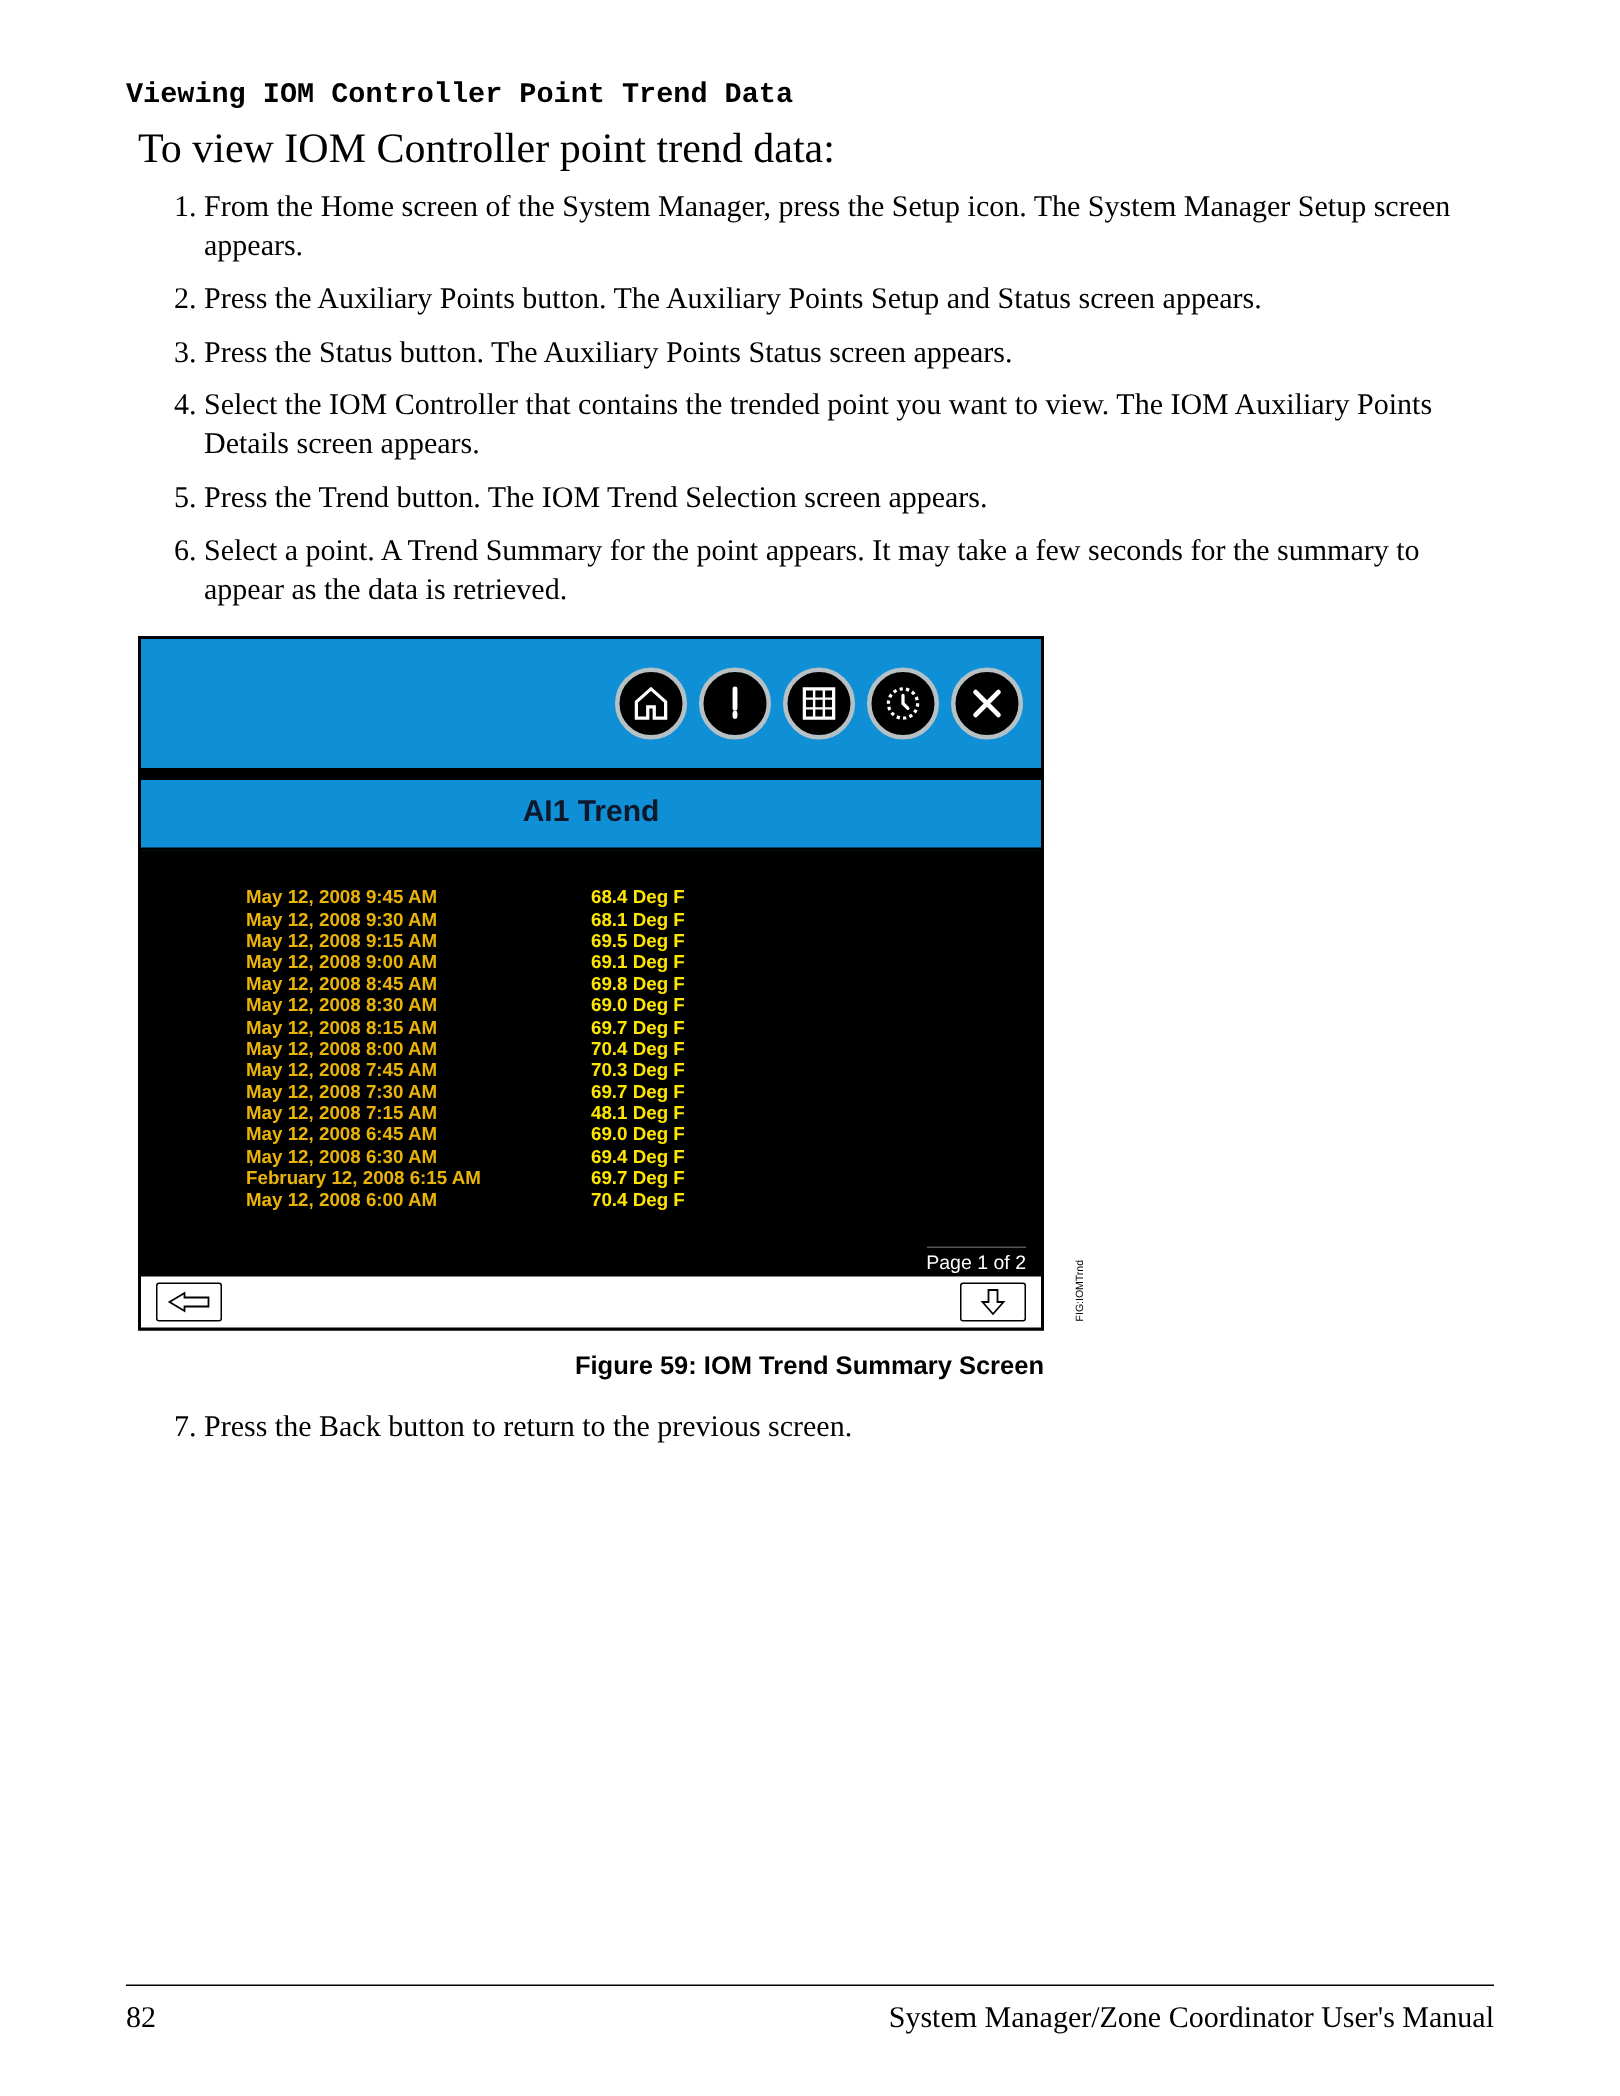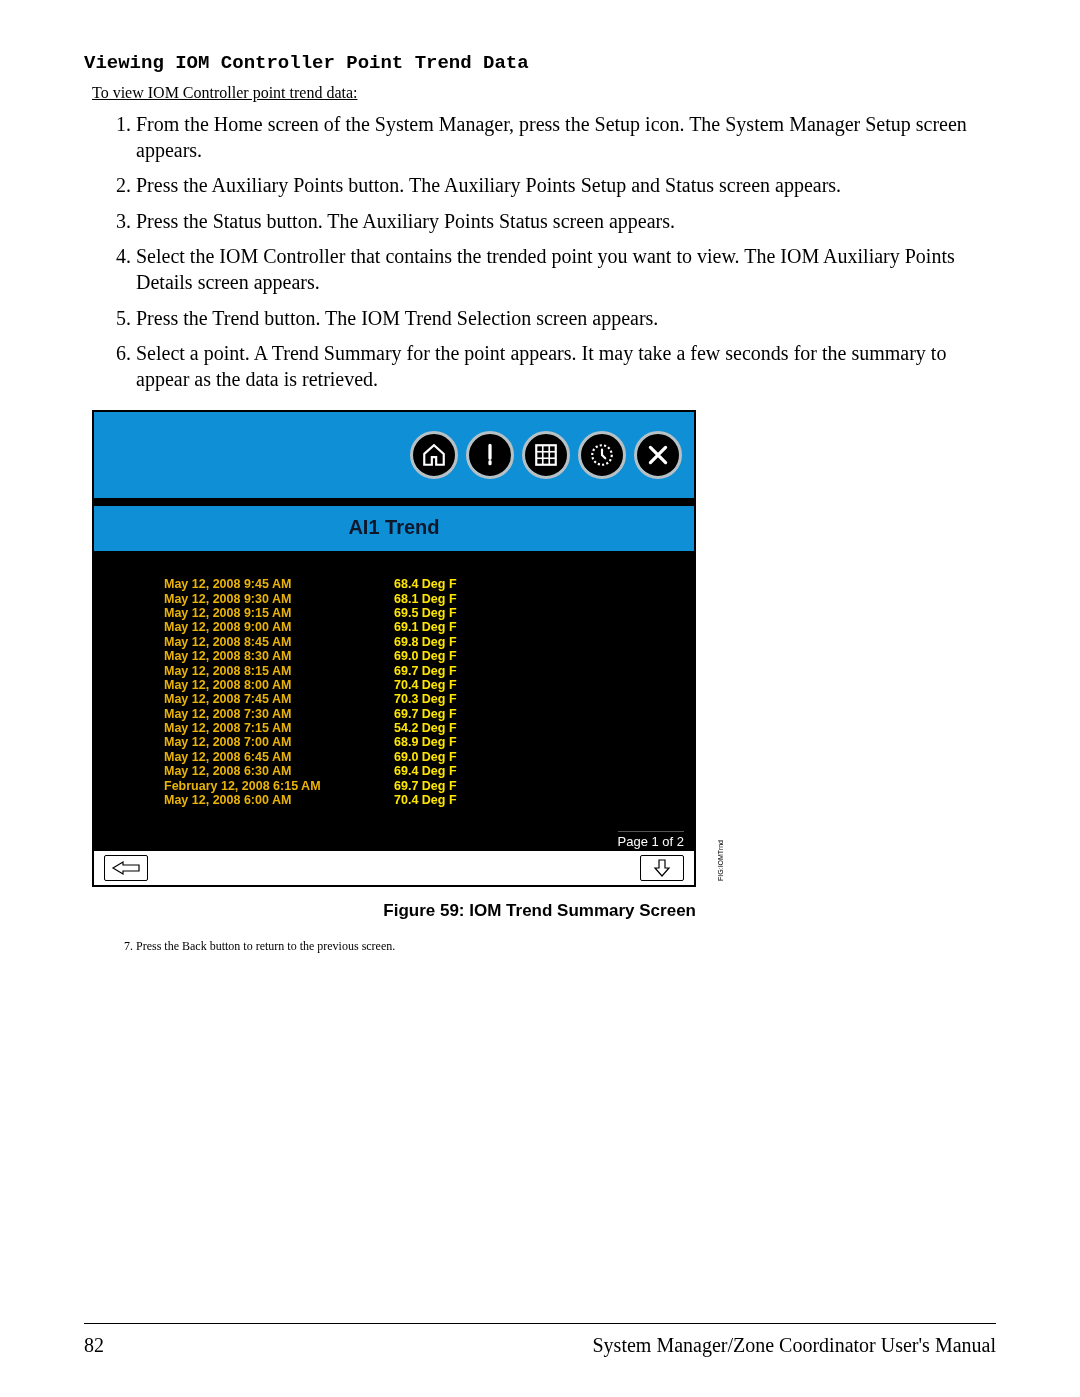--- a/index.html
+++ b/index.html
@@ -21,23 +21,22 @@
     font-size: 17px;
     margin-bottom: 12px;
   }
   .section-title {
     font-family: Liberation Mono, monospace;
     font-size: 19px;
     font-weight: bold;
     margin-bottom: 10px;
   }
   .intro {
-    font-size: 16px;
+    font-size: 28px;
     margin: 0 0 10px 8px;
-    text-decoration: underline;
   }
   ol.steps {
     font-size: 20px;
     margin: 0 0 0 8px;
     padding-left: 44px;
   }
   ol.steps li {
     margin-bottom: 10px;
     line-height: 1.28;
   }
@@ -175,21 +174,21 @@
   .figure-caption {
     font-family: Arial, Helvetica, sans-serif;
     font-size: 17px;
     font-weight: bold;
     text-align: right;
     width: 604px;
     margin: 14px 0 18px 8px;
   }
 
   ol.steps-cont {
-    font-size: 12px;
+    font-size: 20px;
     margin: 0 0 0 8px;
     padding-left: 44px;
   }
   ol.steps-cont li {
     margin-bottom: 10px;
     line-height: 1.28;
   }
 
   .footer {
     position: absolute;
@@ -301,25 +300,21 @@
         <div class="trend-row">
             <span class="ts">May 12, 2008 7:45 AM</span>
             <span class="val">70.3 Deg F</span>
           </div>
         <div class="trend-row">
             <span class="ts">May 12, 2008 7:30 AM</span>
             <span class="val">69.7 Deg F</span>
           </div>
         <div class="trend-row">
             <span class="ts">May 12, 2008 7:15 AM</span>
-            <span class="val">54.2 Deg F</span>
-          </div>
-        <div class="trend-row">
-            <span class="ts">May 12, 2008 7:00 AM</span>
-            <span class="val">68.9 Deg F</span>
+            <span class="val">48.1 Deg F</span>
           </div>
         <div class="trend-row">
             <span class="ts">May 12, 2008 6:45 AM</span>
             <span class="val">69.0 Deg F</span>
           </div>
         <div class="trend-row">
             <span class="ts">May 12, 2008 6:30 AM</span>
             <span class="val">69.4 Deg F</span>
           </div>
         <div class="trend-row">

